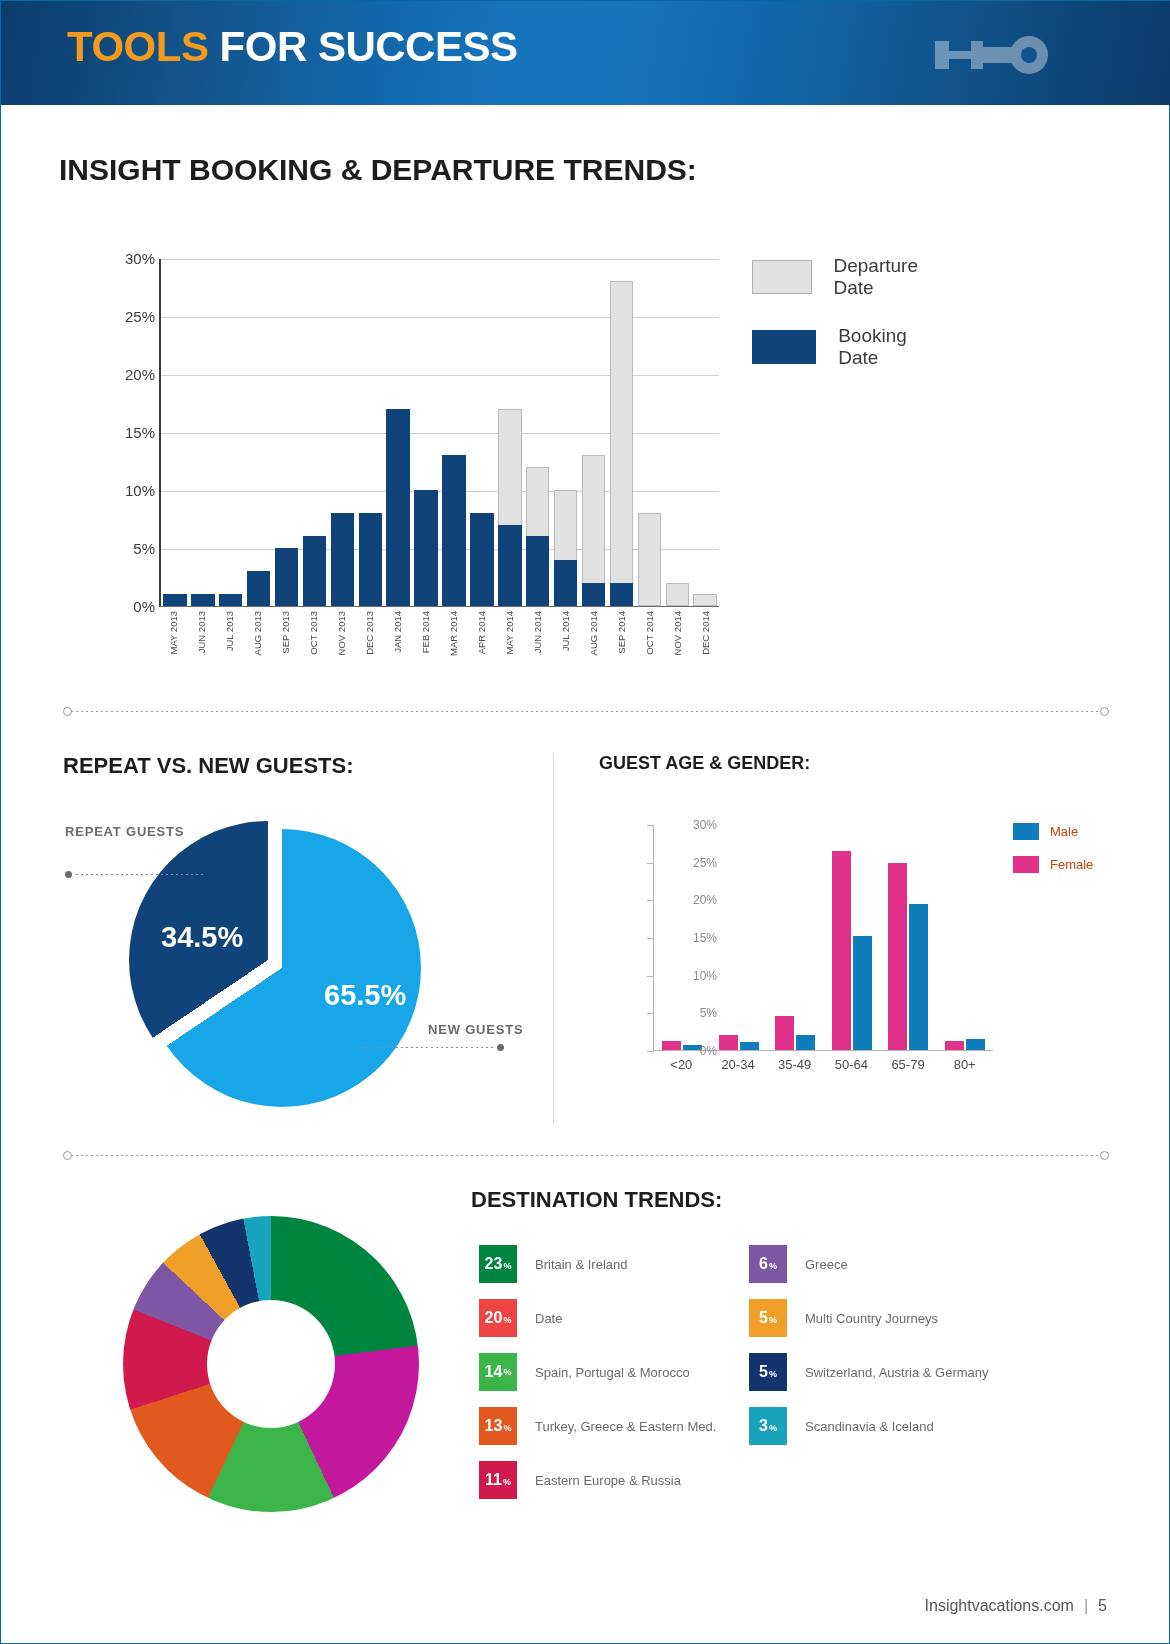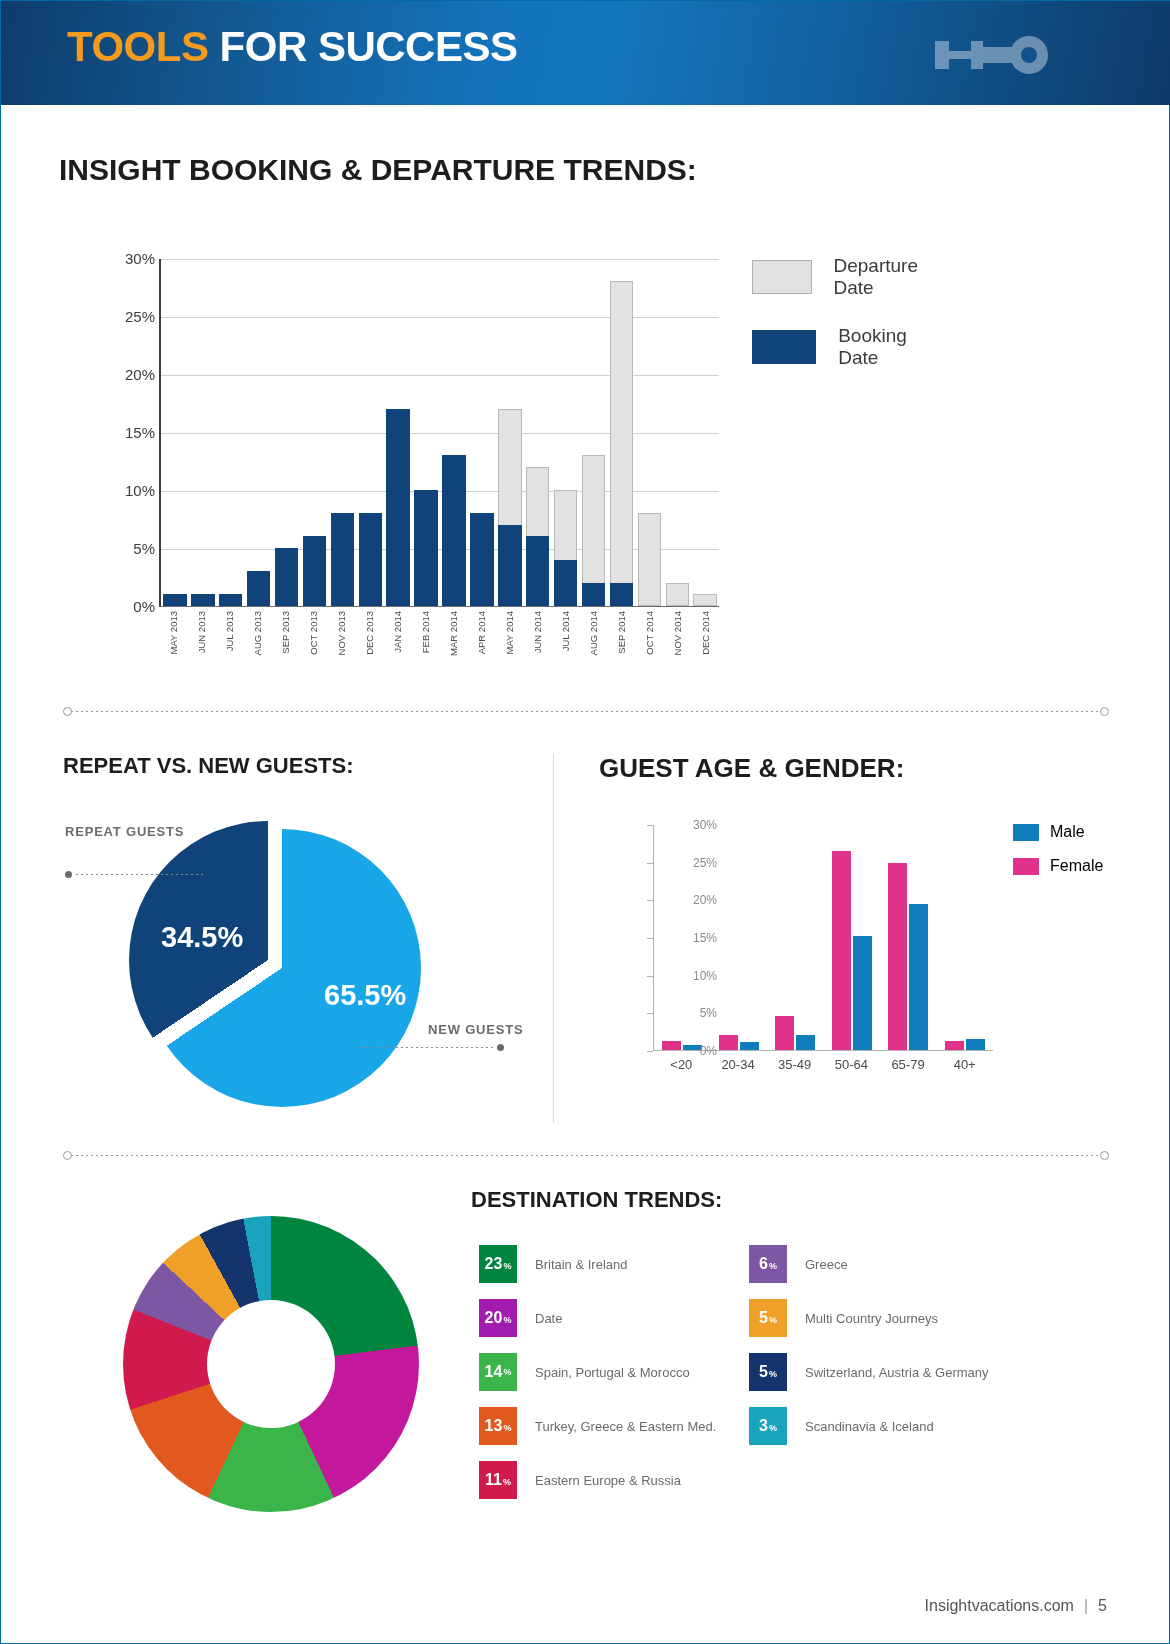--- a/index.html
+++ b/index.html
@@ -28,21 +28,21 @@
   }
   .header-title .accent { color: #f39a1f; }
   .wrench { position: absolute; right: 118px; top: 26px; opacity: .38; }
 
   
   .h-main {
     position: absolute; font-weight: bold; color: #1d1d1b;
   }
   #sec1-title { left: 58px; top: 152px; font-size: 30px; }
   #sec2-title { left: 62px; top: 752px; font-size: 22px; }
-  #sec3-title { left: 598px; top: 752px; font-size: 26px; }
+  #sec3-title { left: 598px; top: 752px; font-size: 18px; }
   #sec4-title { left: 470px; top: 1186px; font-size: 22px; }
 
   
   .divider {
     position: absolute; left: 62px; width: 1046px; height: 9px;
   }
   .divider .line {
     position: absolute; left: 8px; right: 8px; top: 4px; height: 1px;
     background: repeating-linear-gradient(to right, #9a9a9a 0 2px, transparent 2px 5px);
   }
@@ -143,21 +143,21 @@
   .c2-bar { width: 19px; }
   .c2-bar.f { background: #e0318b; }
   .c2-bar.m { background: #0f7dbb; }
   .c2-xlabels { position: absolute; left: 52px; top: 238px; width: 340px; display: flex; }
   .c2-xlab { flex: 1 1 0; text-align: center; font-size: 13px; color: #4a4a4a; }
   .c2-legend { position: absolute; left: 412px; top: 4px; }
   .c2-leg-row { display: flex; align-items: center; margin-bottom: 16px; }
   .c2-swatch { width: 26px; height: 17px; margin-right: 11px; }
   .c2-swatch.m { background: #0f7dbb; }
   .c2-swatch.f { background: #e0318b; }
-  .c2-leg-txt { font-size: 16px; color: #000000; }
+  .c2-leg-txt { font-size: 13px; color: #c2410c; }
 
   
   #donut {
     position: absolute; left: 122px; top: 1215px; width: 296px; height: 296px;
     border-radius: 50%;
   }
   #donut-hole {
     position: absolute; left: 50%; top: 50%; width: 128px; height: 128px;
     margin: -64px 0 0 -64px; background: #fff; border-radius: 50%;
   }
@@ -432,21 +432,21 @@
         <div class="c2-tickmark" style="position: absolute; left: 46px; top: 43.6667px; width: 6px; height: 1px; background: rgb(180, 180, 180);"></div>
         <div class="c2-ytick" style="top: 6px;">30%</div>
         <div class="c2-tickmark" style="position: absolute; left: 46px; top: 6px; width: 6px; height: 1px; background: rgb(180, 180, 180);"></div>
       </div>
     <div class="c2-xlabels" id="c2-xlabels">
         <div class="c2-xlab">&lt;20</div>
         <div class="c2-xlab">20-34</div>
         <div class="c2-xlab">35-49</div>
         <div class="c2-xlab">50-64</div>
         <div class="c2-xlab">65-79</div>
-        <div class="c2-xlab">40+</div>
+        <div class="c2-xlab">80+</div>
       </div>
     <div class="c2-legend" id="c2-legend">
         <div class="c2-leg-row">
           <span class="c2-swatch m"></span>
           <span class="c2-leg-txt">Male</span>
         </div>
         <div class="c2-leg-row">
           <span class="c2-swatch f"></span>
           <span class="c2-leg-txt">Female</span>
         </div>
@@ -465,21 +465,21 @@
   </div>
   <div class="dest-col" id="dest-col-left">
       <div class="dest-row">
         <div class="dest-badge" style="background: rgb(0, 133, 63);">
           <span>23</span>
           <span class="pct">%</span>
         </div>
         <span class="dest-label">Britain &amp; Ireland</span>
       </div>
       <div class="dest-row">
-        <div class="dest-badge" style="background: #a21caf;">
+        <div class="dest-badge" style="background: #ef4444;">
           <span>20</span>
           <span class="pct">%</span>
         </div>
         <span class="dest-label">Date</span>
       </div>
       <div class="dest-row">
         <div class="dest-badge" style="background: rgb(59, 180, 74); align-items: flex-end;">
           <span>14</span>
           <span class="pct">%</span>
         </div>

